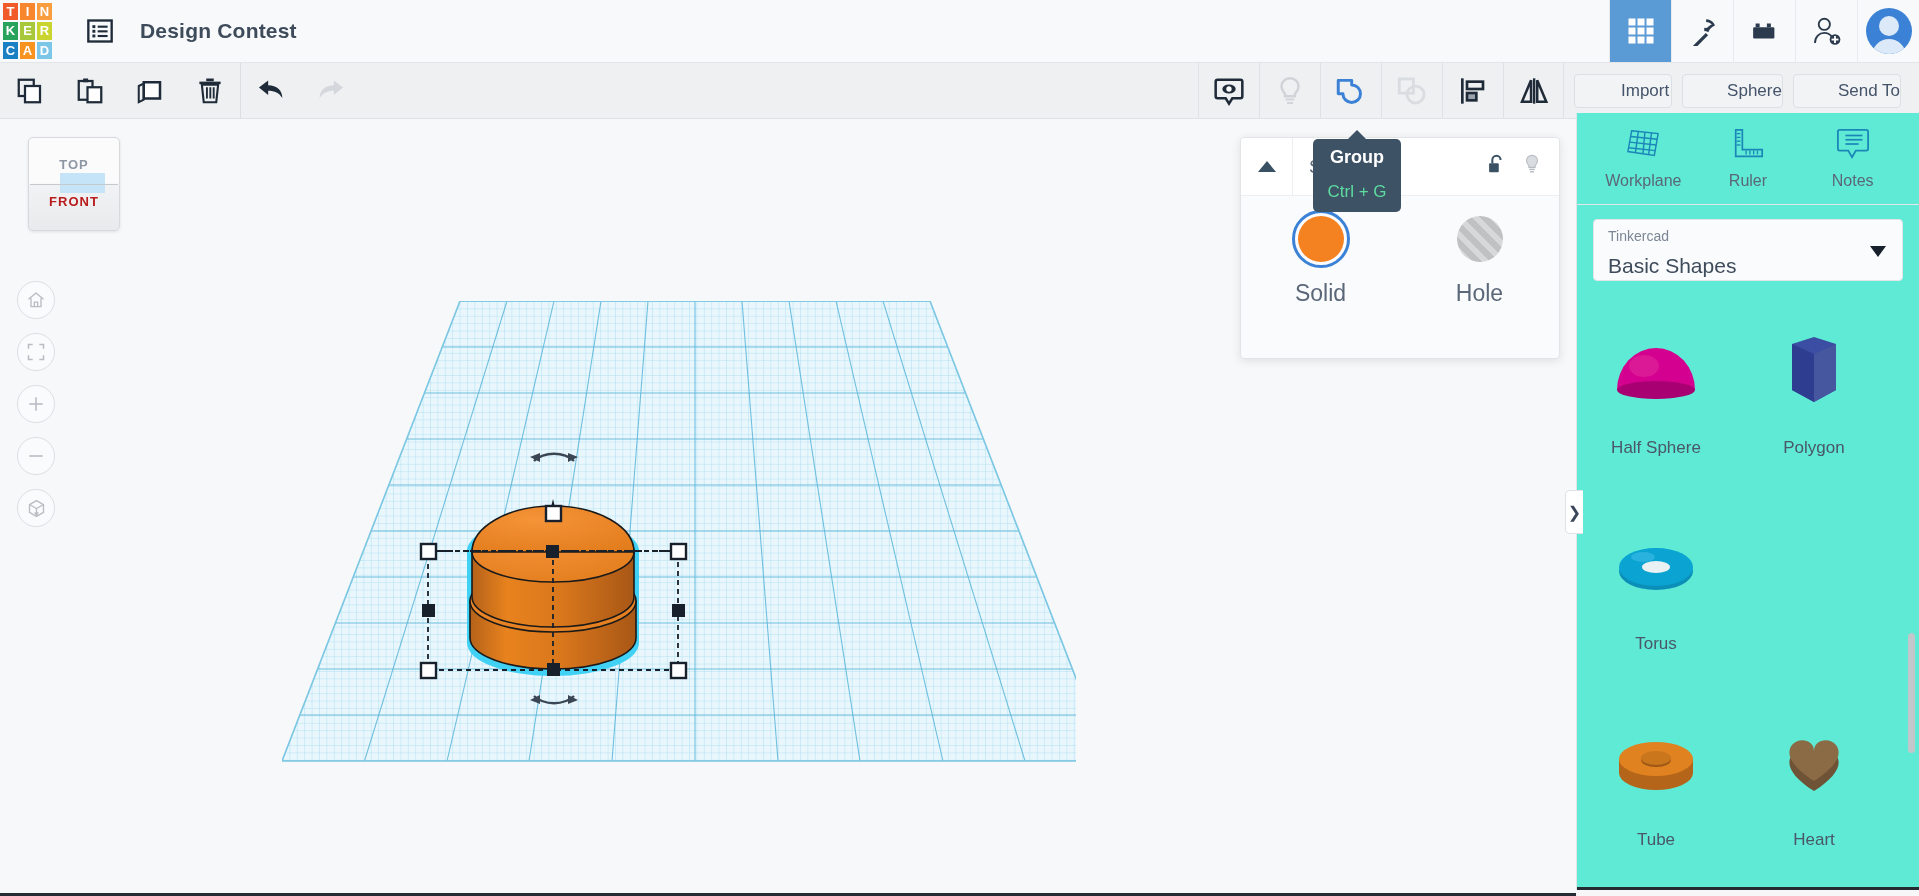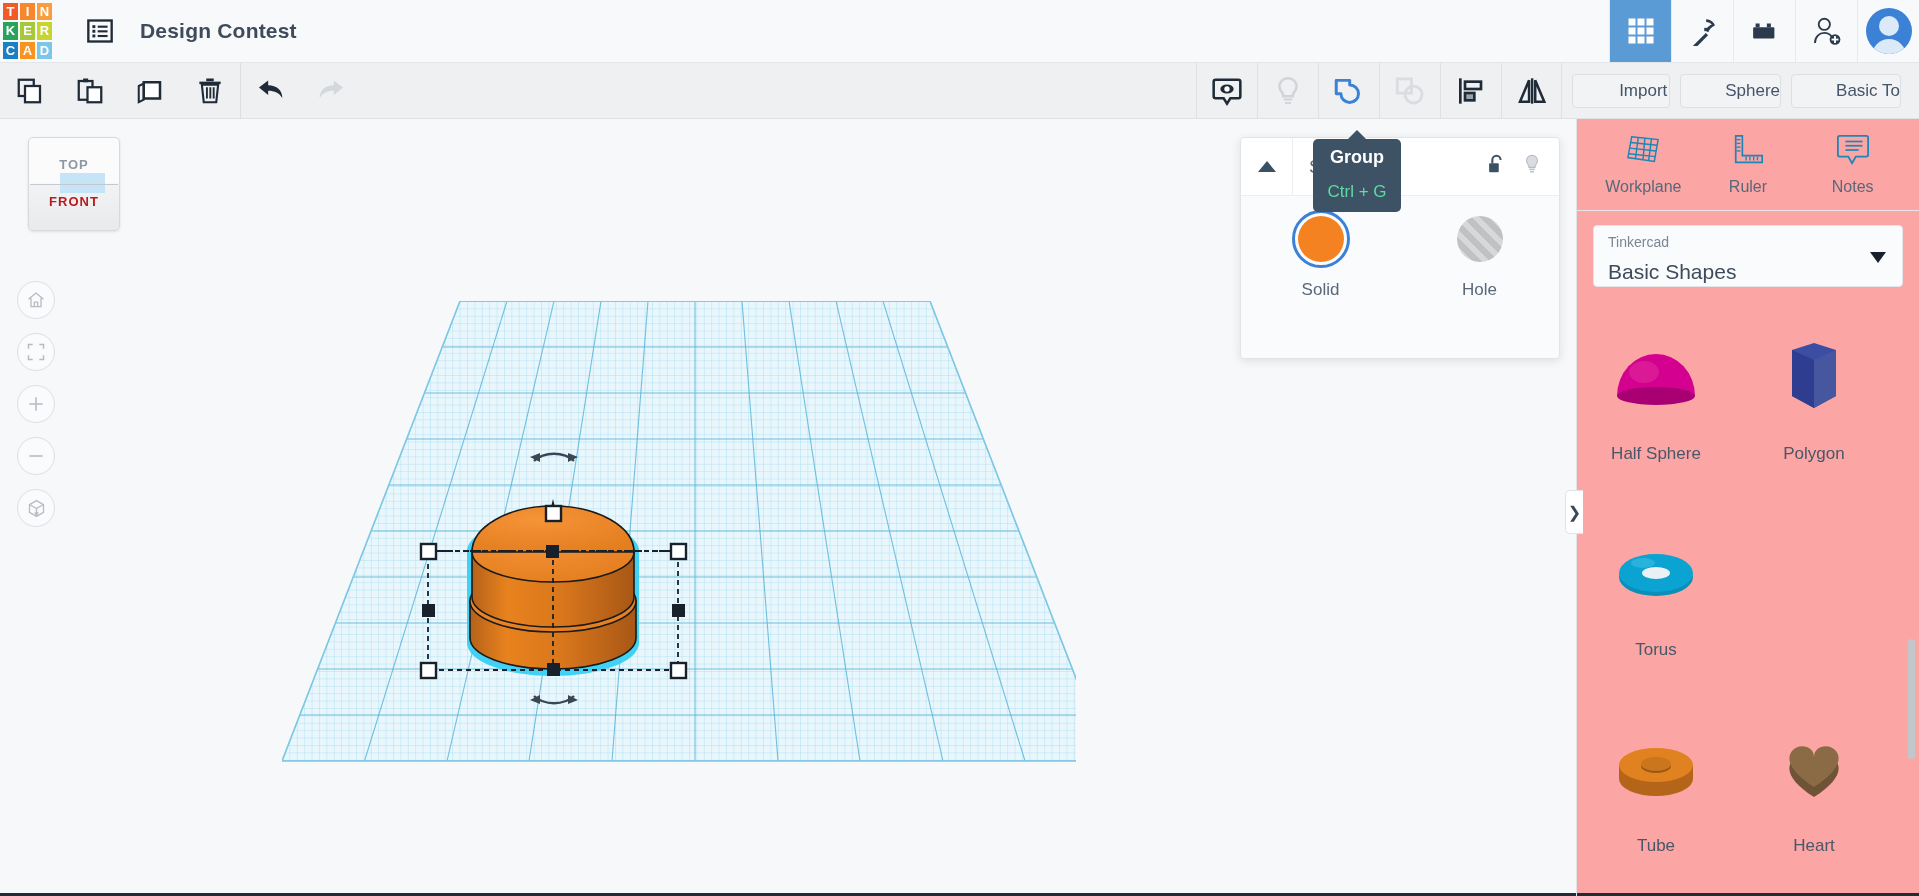--- a/index.html
+++ b/index.html
@@ -147,39 +147,39 @@
   #sp-body { display:flex; padding: 14px 0 0 0; }
   .sp-opt { width: 160px; display:flex; flex-direction:column; align-items:center; }
   .sp-swatch-wrap {
     width: 58px; height: 58px; border-radius: 50%;
     display:flex; align-items:center; justify-content:center;
   }
   .sp-swatch-wrap.sel { border: 3px solid #3b82d6; }
   .sp-swatch {
     width: 46px; height: 46px; border-radius: 50%;
   }
-  .sp-label { margin-top: 12px; font-size: 17px; color: #5a6778; }
+  .sp-label { margin-top: 12px; font-size: 23px; color: #5a6778; }
 
   
   #group-tip {
     position: absolute; left: 1313px; top: 139px; width: 88px; padding: 8px 8px 10px;
     background: #3d5265; border-radius: 5px; text-align:center; z-index: 8;
   }
   #group-tip::before {
     content: ""; position: absolute; left: 34px; top: -9px;
     border-left: 10px solid transparent; border-right: 10px solid transparent;
     border-bottom: 10px solid #3d5265;
   }
   #gt-title { color: #ffffff; font-size: 18px; font-weight: 600; }
   #gt-sub { color: #5ddba0; font-size: 17px; margin-top: 14px; }
 
   
   #sidebar {
-    position: absolute; left: 1576px; top: 119px; width: 343px; height: 777px;
-    background: #fca5a5; border-left: 1px solid #e2e4e7;
+    position: absolute; left: 1576px; top: 113px; width: 343px; height: 777px;
+    background: #5eead4; border-left: 1px solid #e2e4e7;
   }
   #sb-tools {
     height: 92px; display:flex; align-items:center; justify-content: space-around;
     border-bottom: 1px solid #e4e6e9; padding: 0 14px;
   }
   .sb-tool { display:flex; flex-direction:column; align-items:center; gap:7px; width: 92px; }
   .sb-tool-label { font-size: 16px; color: #5a6778; }
   #sb-select {
     margin: 14px 16px 0; height: 62px; background: #fafbfc;
     border: 1px solid #e2e4e8; border-radius: 4px; position: relative;
@@ -366,21 +366,21 @@
     <svg width="32" height="32" viewBox="0 0 24 24">
       <path d="M9.8 4 L9.8 20 L3 20 Z" fill="none" stroke="#1f2b38" stroke-width="1.9"></path>
       <rect x="11.2" y="2.5" width="1.8" height="19" fill="#1f2b38"></rect>
       <path d="M14.4 4 L14.4 20 L21.2 20 Z" fill="none" stroke="#1f2b38" stroke-width="1.9"></path>
     </svg>
   </div>
 
   <div id="txt-btns">
     <div class="txt-btn">Import</div>
     <div class="txt-btn">Sphere</div>
-    <div class="txt-btn">Basic To</div>
+    <div class="txt-btn">Send To</div>
   </div>
 </div>
 
 <div id="viewport">
 
   <svg id="workplane" viewBox="0 0 794 570">
     <defs>
       <pattern id="fine" width="7.4" height="7.4" patternUnits="userSpaceOnUse">
         <rect width="7.4" height="7.4" fill="#e9f7fd"></rect>
         <path d="M0 0 H7.4 M0 0 V7.4" stroke="#a9dcf0" stroke-width="1"></path>

